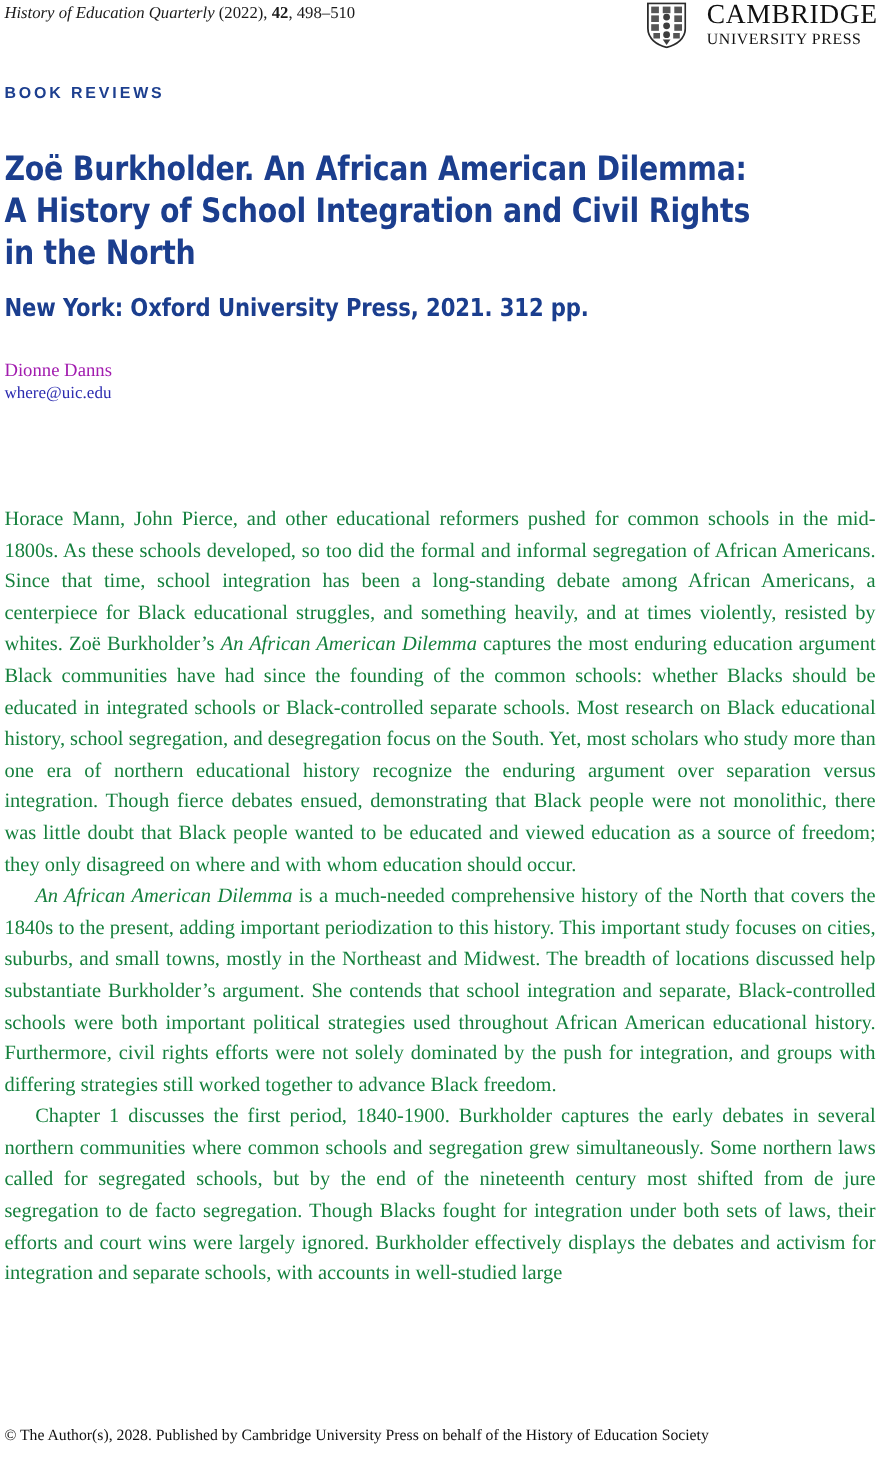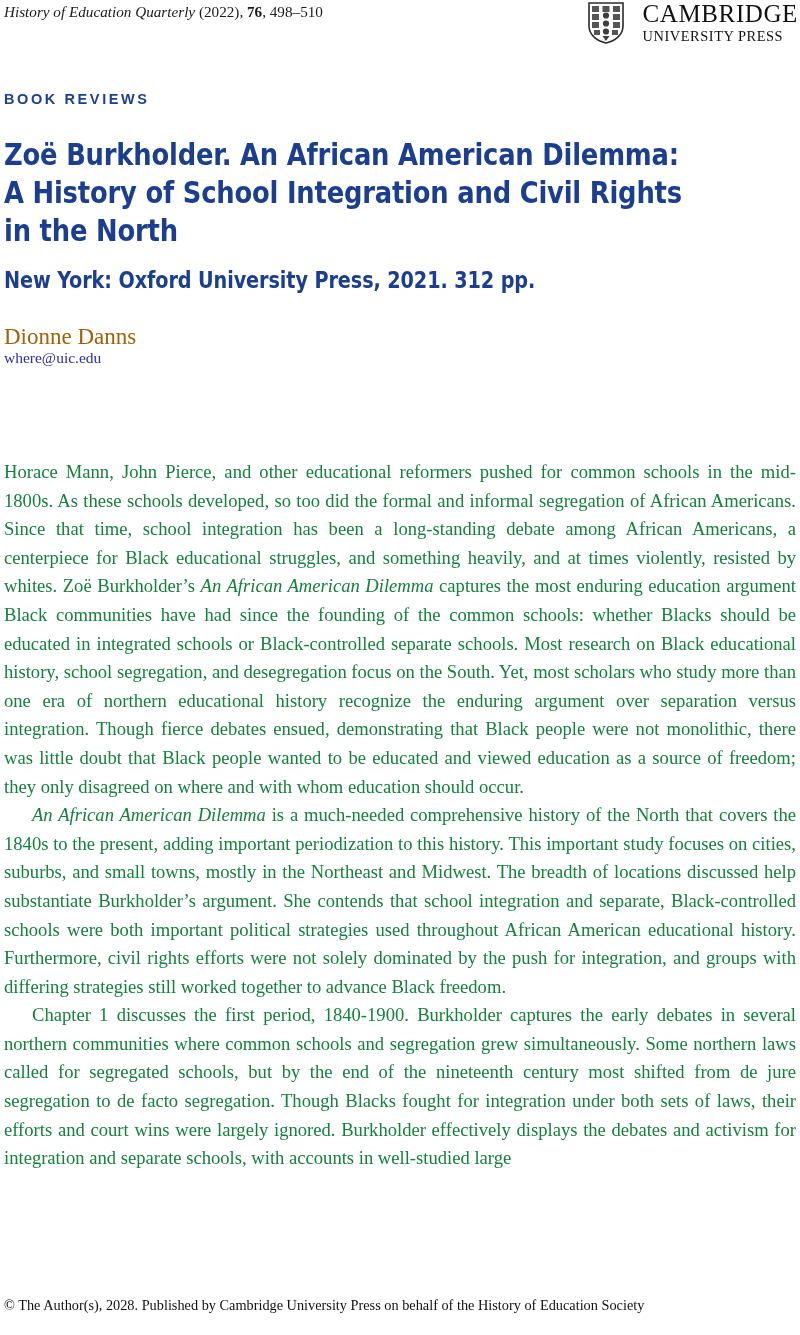--- a/index.html
+++ b/index.html
@@ -73,21 +73,21 @@
     letter-spacing: 0.55px;
     color: #111;
     line-height: 16px;
     margin-top: 2px;
   }
 
   
   .section-label {
     position: absolute;
     left: 4px;
-    top: 91px;
+    top: 77px;
     font-family: "Liberation Sans", "DejaVu Sans", sans-serif;
     font-size: 14.5px;
     font-weight: bold;
     letter-spacing: 2.6px;
     color: #1d3f8f;
   }
 
   
   .title-block {
     position: absolute;
@@ -120,23 +120,23 @@
 
   
   .author-block {
     position: absolute;
     left: 4px;
     top: 326px;
     width: 500px;
   }
   .author-name {
     font-family: "Liberation Serif", "DejaVu Serif", serif;
-    font-size: 23px;
+    font-size: 17px;
     line-height: 22px;
-    color: #a16207;
+    color: #a21caf;
   }
   .affiliation {
     font-family: "Liberation Serif", "DejaVu Serif", serif;
     font-size: 16px;
     line-height: 21px;
     color: #111;
     margin-top: 29px;
   }
   .email {
     font-family: "Liberation Serif", "DejaVu Serif", serif;
@@ -176,21 +176,21 @@
     line-height: 19px;
     color: #111;
   }
 </style>
 </head>
 <body>
 
 <div class="page">
 
   <div class="running-head">
-    <span class="rh-journal">History of Education Quarterly</span><span> (2022), </span><span class="rh-vol">76</span><span>, 498–510</span>
+    <span class="rh-journal">History of Education Quarterly</span><span> (2022), </span><span class="rh-vol">42</span><span>, 498–510</span>
   </div>
 
   <div class="cup-logo">
     <svg class="cup-shield" viewBox="0 0 36 42" aria-hidden="true">
       <path d="M1 1 H35 V24 C35 33 27 39 18 41 C9 39 1 33 1 24 Z" fill="#ffffff" stroke="#2b2b2b" stroke-width="1.6"></path>
       <g fill="#555555">
         <rect x="4" y="4" width="7" height="6"></rect>
         <rect x="14.5" y="4" width="7" height="6"></rect>
         <rect x="25" y="4" width="7" height="6"></rect>
         <rect x="4" y="12" width="7" height="6"></rect>

